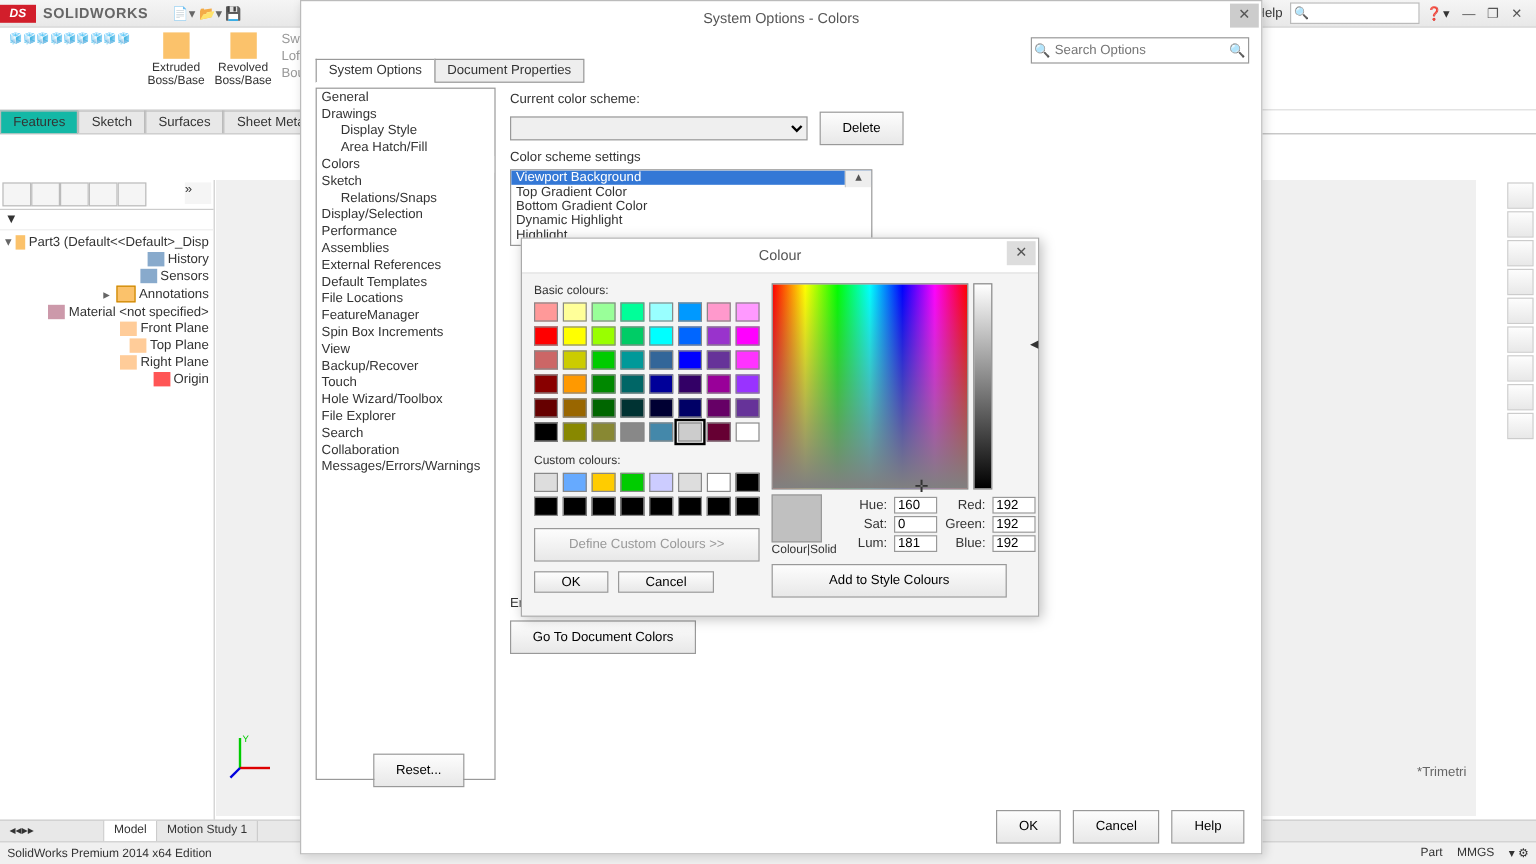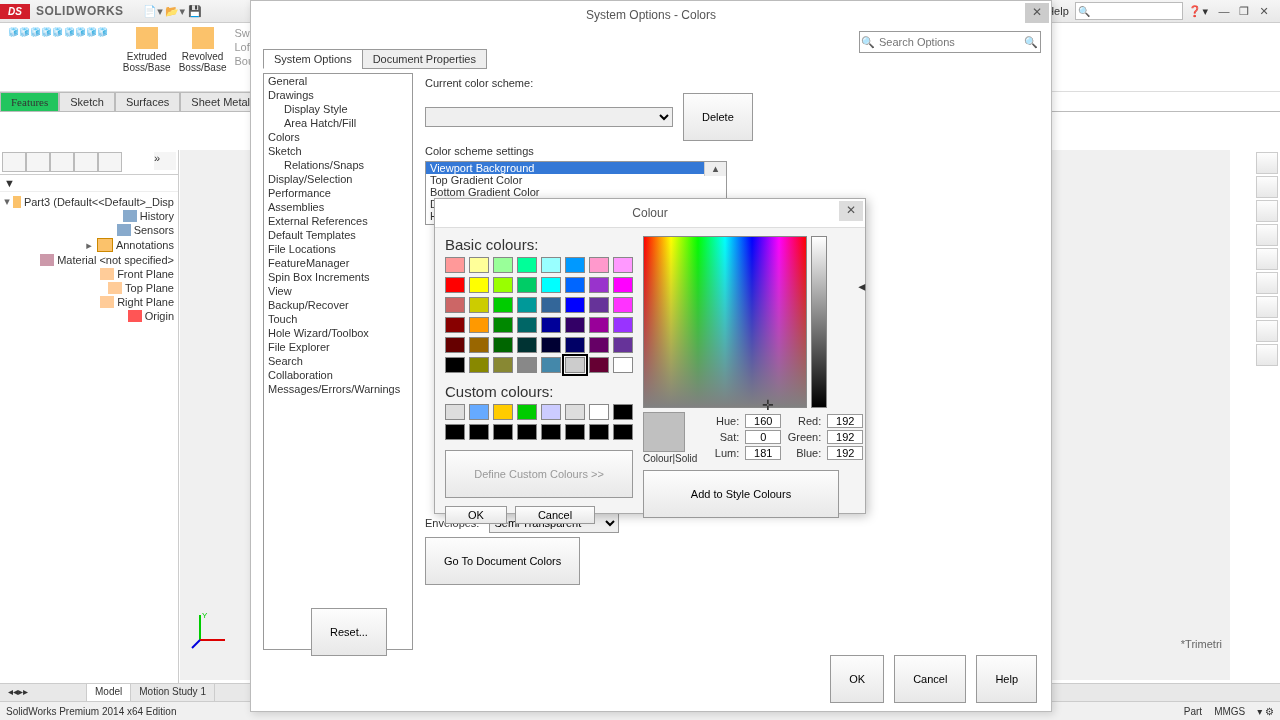--- a/index.html
+++ b/index.html
@@ -8,21 +8,21 @@
 .app-name { color:#666; font-weight:bold; font-size:12px; letter-spacing:.5px;}
 .topright { margin-left:auto; display:flex; align-items:center; gap:6px; padding-right:6px;}
 .topright .search { border:1px solid #bbb; background:#fff; height:16px; width:100px; font-size:10px; padding:0 3px; display:flex; align-items:center;}
 .winbtns span { display:inline-block; width:20px; text-align:center; color:#555;}
 .ribbon-commands { display:flex; gap:8px; padding:4px 8px; align-items:flex-start; border-bottom:1px solid #ddd; height:60px;}
 .cmd { text-align:center; font-size:10px; color:#333;}
 .cmd .ic { width:22px; height:22px; margin:0 auto 2px;}
 .cmd-gray { color:#999;}
 .ribbon-tabs { display:flex; border-bottom:1px solid #bbb;}
 .ribbon-tabs .rt { padding:3px 10px; border:1px solid #bbb; border-bottom:none; background:#e8e8e8; cursor:pointer; font-size:11px;}
-.ribbon-tabs .rt.active { background:#22c55e;font-family:Liberation Serif, serif;}
+.ribbon-tabs .rt.active { background:#14b8a6;}
 
 .fm-panel { position:absolute; left:0; top:150px; width:178px; border-right:1px solid #ccc; height:540px; background:#fff;}
 .fm-icons { display:flex; gap:-1px; padding:2px; border-bottom:1px solid #ccc;}
 .fm-icons span { width:22px; height:18px; border:1px solid #bbb; display:inline-block; background:#f5f5f5;}
 .fm-filter { padding:2px 4px; border-bottom:1px solid #eee;}
 .tree { padding:2px 4px;}
 .tree-row { padding:1px 0; display:flex; align-items:center; gap:3px; white-space:nowrap;}
 .tree-row .tw { width:10px; text-align:center; color:#666;}
 .tree-row .ti { width:14px; height:12px; display:inline-block;}
 .indent1 { padding-left:14px;justify-content:flex-end;}
@@ -49,21 +49,21 @@
 .opt-search span.mag { width:18px; text-align:center; color:#888;}
 .opt-search input { border:none; flex:1; font-size:11px; outline:none; color:#888;}
 .opt-left { width:148px; border:1px solid #999; margin:4px 0 0 12px; height:575px; overflow:hidden;}
 .opt-left div { padding:1px 4px;}
 .opt-left .sel { background:#fff;}
 .opt-left .ind1 { padding-left:20px;}
 .opt-right { flex:1; padding:8px 12px;}
 .row { display:flex; align-items:center; gap:10px; margin:4px 0;}
 select, input[type=text].sel-wide { border:1px solid #999; height:20px; font-size:11px;}
 .sel-wide { width:248px;}
-.btn { border:1px solid #999; background:linear-gradient(#fdfdfd,#e8e8e8); padding:17px 18px; cursor:pointer; font-size:11px;}
+.btn { border:1px solid #999; background:linear-gradient(#fdfdfd,#e8e8e8); padding:7px 18px; cursor:pointer; font-size:11px;}
 .btn-sm { padding:1px 14px;}
 .list-settings { border:1px solid #999; width:300px; height:62px; overflow:hidden; position:relative;}
 .list-settings div { padding:0 4px; font-size:11px;}
 .list-settings .sel { background:#3478d6; color:#fff;}
 .swatch-box { border:1px solid #999; width:70px; height:44px; background:#c0c0c0;}
 .dlg-footer { position:absolute; bottom:8px; right:14px; display:flex; gap:10px;}
 .reset-btn { position:absolute; left:60px; bottom:55px;}
 
 
 .dialog-color { position:absolute; left:434px; top:198px; width:430px; height:314px; background:#f4f4f4; border:1px solid #aaa; box-shadow:2px 2px 10px rgba(0,0,0,.25);}
@@ -71,24 +71,24 @@
 .dialog-color .dlg-close { background:#ddd;}
 .dc-body { display:flex; padding:8px 10px; gap:10px;}
 .dc-left { width:190px;}
 .palette { display:grid; grid-template-columns:repeat(8,20px); grid-auto-rows:16px; gap:4px; margin:4px 0 10px;}
 .palette div { border:1px solid #888;}
 .palette .sel { outline:2px solid #000; outline-offset:1px;}
 .dc-right { flex:1; display:flex; gap:4px;}
 .gradient { width:162px; height:170px; background:linear-gradient(to bottom, rgba(128,128,128,0) 0%, rgba(128,128,128,1) 100%), linear-gradient(to right, red,yellow,lime,cyan,blue,magenta,red); border:1px solid #888; position:relative;}
 .lum { width:14px; height:170px; background:linear-gradient(#fff,#000); border:1px solid #888;}
 .lum-arrow { position:absolute; right:-2px; top:42px; font-size:14px;}
-.dc-left label,.dc-left span { font-size:15px;text-align:right;}
+.dc-left label,.dc-left span { font-size:10px;text-align:right;}
 .dc-fields { margin-top:4px;}
 .dc-fields .frow { display:flex; gap:6px; align-items:center; margin:2px 0; justify-content:flex-end;}
-.dc-fields input { width:30px; border:1px solid #999; text-align:center; padding:0 2px; font-size:11px;}
+.dc-fields input { width:30px; border:1px solid #999; text-align:left; padding:0 2px; font-size:11px;}
 .dc-fields label { width:34px; text-align:right;}
 .solid-prev { width:40px; height:38px; border:1px solid #999; background:#c0c0c0; margin-top:4px;}
 .dc-buttons { display:flex; gap:8px; margin-top:8px;}
 .dc-buttons .btn { padding:2px 22px;}
 .add-btn { margin-top:6px;}
 .scroll-arrow{position:absolute;right:0;top:0;width:13px;height:14px;border-left:1px solid #ccc;text-align:center;line-height:13px;color:#555;background:#eee;}
 </style>
 </head>
 <body>
 

